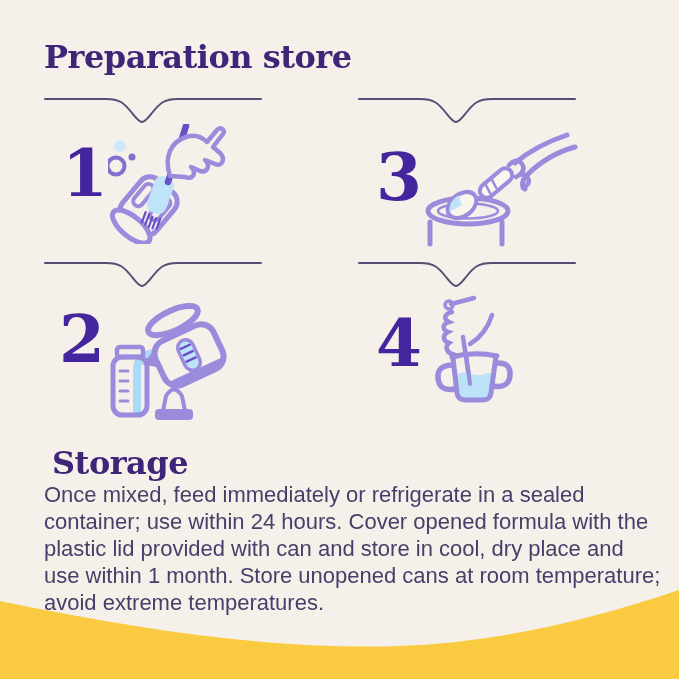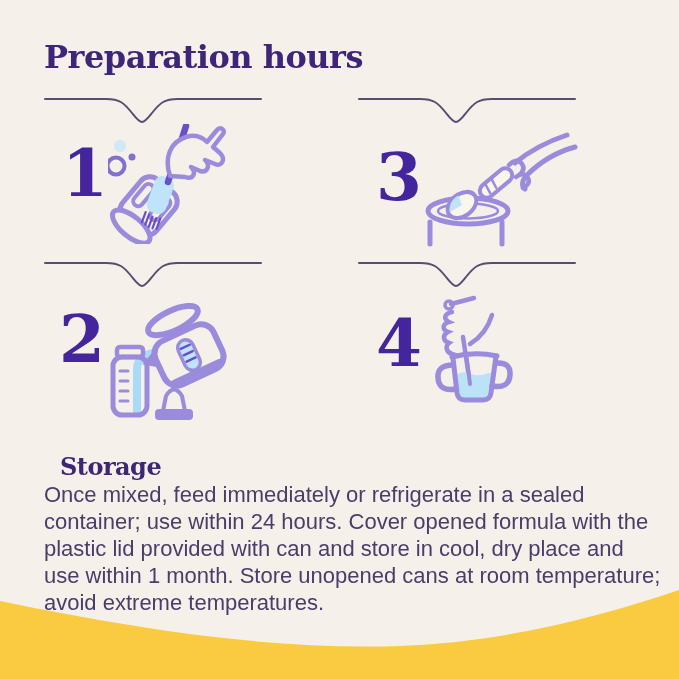--- a/index.html
+++ b/index.html
@@ -26,36 +26,36 @@
   .cell-1 .num{left:18px;top:44px;}
   .cell-3 .num{left:18px;top:48px;}
   .cell-2 .num{left:15px;top:46px;}
   .cell-4 .num{left:18px;top:50px;}
   .illus{position:absolute;}
   .illus-1{left:64px;top:28px;}
   .illus-3{left:57px;top:19px;}
   .illus-2{left:59px;top:35px;}
   .illus-4{left:72px;top:25px;}
   .storage-title{
-    position:absolute;left:44px;top:436px;margin:16px;
+    position:absolute;left:44px;top:436px;margin:8px;
     font-family:"DejaVu Serif","Liberation Serif",serif;
-    font-weight:bold;font-size:24px;letter-spacing:-0.5px;color:#3E2577;
+    font-weight:bold;font-size:32px;letter-spacing:-0.5px;color:#3E2577;
   }
   .storage-body{
     position:absolute;left:44px;top:481px;margin:0;width:620px;
     font-size:22px;line-height:1.23;color:#4C3C69;
   }
   .wave{position:absolute;left:0;bottom:0;display:block;}
 </style>
 </head>
 <body>
 
 <div class="stage">
 
-  <h1 class="title">Preparation hours</h1>
+  <h1 class="title">Preparation store</h1>
 
   <section class="cell cell-1">
     <svg class="divider" width="218" height="30" viewBox="0 0 218 30">
       <path d="M1 3 H62 C76 3 80 7 88 17 C92 22 95 26 98 26 C101 26 104 22 108 17 C116 7 120 3 134 3 H217" fill="none" stroke="#584C72" stroke-width="2" stroke-linecap="round"></path>
     </svg>
     <span class="num">1</span>
     <svg class="illus illus-1" width="130" height="120" viewBox="0 0 130 120">
       <g transform="rotate(40 38 85)" fill="none" stroke="#9A8BDC" stroke-width="5">
         <rect x="16" y="55" width="44" height="52" rx="12"></rect>
         <ellipse cx="38" cy="108" rx="23" ry="10" fill="#F5F0E9"></ellipse>

